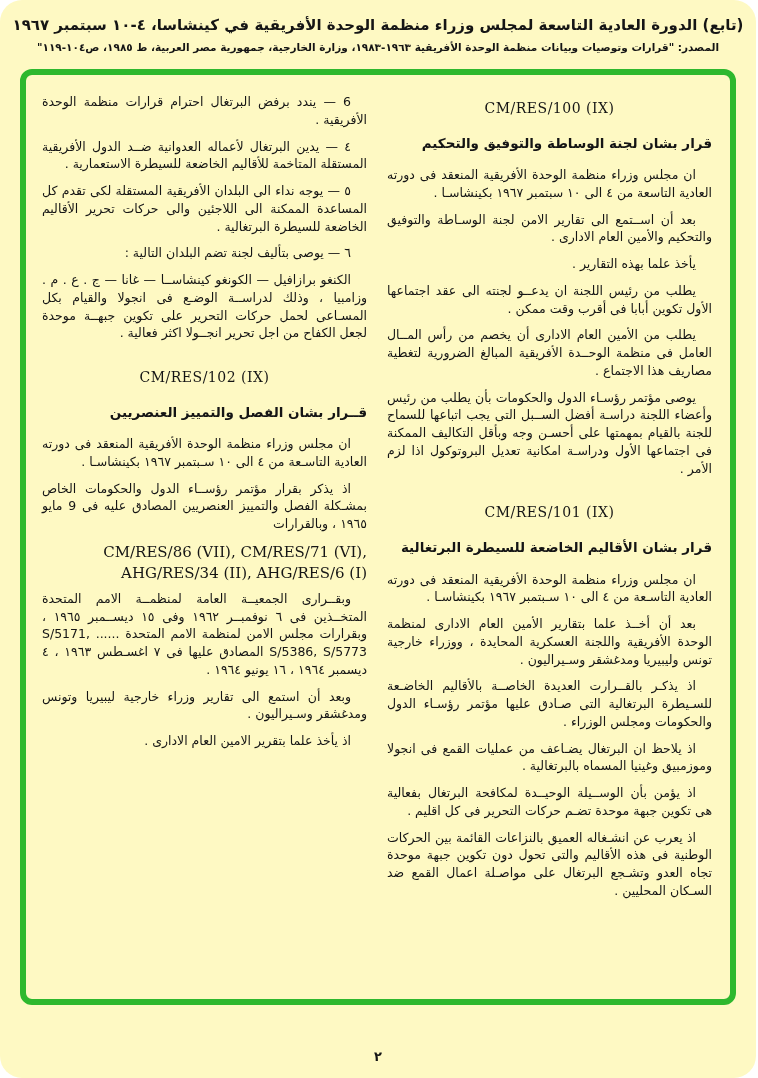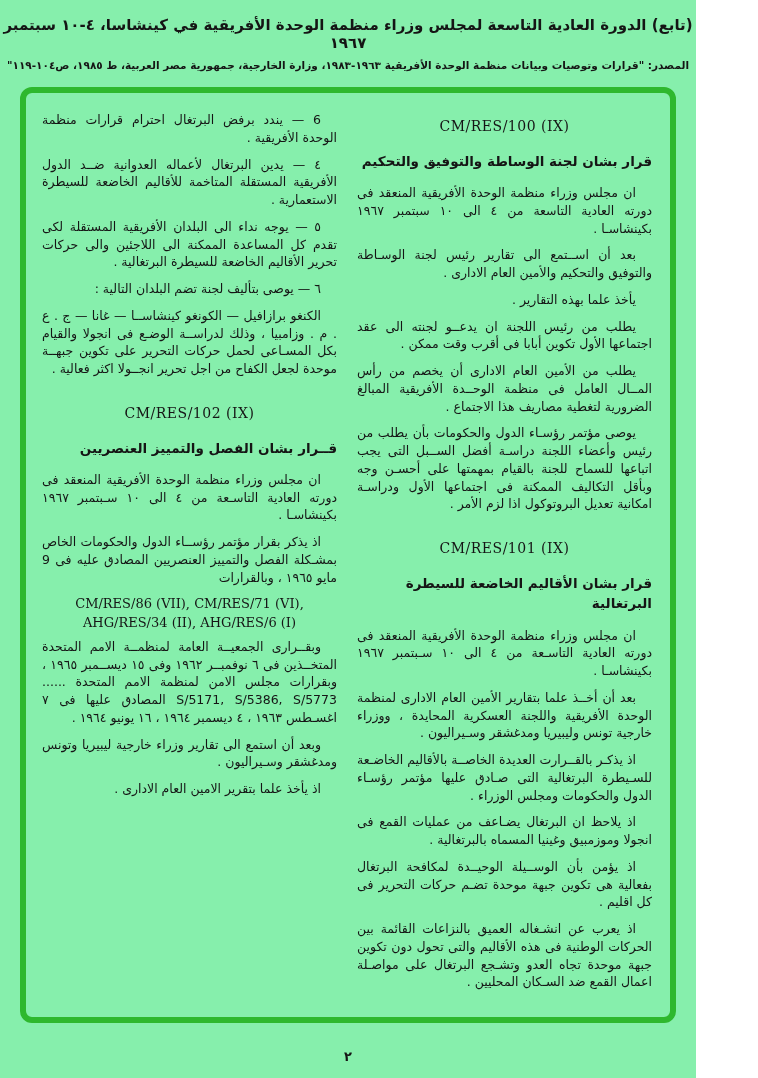--- a/index.html
+++ b/index.html
@@ -1,18 +1,18 @@
 <!DOCTYPE html>
 <html lang="ar"><head>
 <meta charset="utf-8">
 <style>
   html,body{margin:0;padding:0;background:#ffffff;}
   .page{
-    width:696px;height:1078px;background:#86efac;position:relative;overflow:hidden;
-    font-family:"DejaVu Sans",sans-serif;color:#151515;
+    width:756px;height:1078px;background:#fef9c3;position:relative;overflow:hidden;
+    font-family:"DejaVu Sans",sans-serif;color:#151515;border-radius:22px;
   }
   .page-header{padding-top:16px;text-align:center;direction:rtl;}
   .header-line1{font-size:15px;font-weight:bold;letter-spacing:0;}
   .header-line2{font-size:10.5px;font-weight:bold;margin-top:7px;}
   .frame{
     box-sizing:border-box;
     margin:16px 20px 0 20px;
     height:936px;
     border:6px solid #2eb82e;
     border-radius:12px;
@@ -23,22 +23,22 @@
   .col{flex:1;direction:rtl;font-size:12.5px;line-height:1.42;}
   .para{text-align:justify;text-indent:16px;margin:0 0 9px 0;}
   .res-code{
     direction:ltr;text-align:center;unicode-bidi:embed;
     font-family:"DejaVu Serif",serif;font-size:14px;
     margin:6px 0 14px 0;letter-spacing:.5px;
   }
   .res-code.spaced{margin-top:26px;}
   .res-title{font-weight:bold;font-size:13.5px;margin:0 0 13px 0;line-height:1.5;}
   .latin-refs{
-    direction:ltr;text-align:center;unicode-bidi:embed;text-indent:0;
-    font-family:"DejaVu Serif",serif;font-size:13px;margin:0 0 6px 0;line-height:1.4;
+    direction:ltr;text-align:right;unicode-bidi:embed;text-indent:0;
+    font-family:"DejaVu Serif",serif;font-size:15px;margin:0 0 6px 0;line-height:1.4;
   }
   .page-number{
     position:absolute;bottom:14px;left:0;right:0;
     text-align:center;font-size:13px;font-weight:bold;
   }
 </style>
 </head>
 <body>
 
 <div class="page">
@@ -48,21 +48,21 @@
     <div class="header-line2">المصدر: "قرارات وتوصيات وبيانات منظمة الوحدة الأفريقية ١٩٦٣-١٩٨٣، وزارة الخارجية، جمهورية مصر العربية، ط ١٩٨٥، ص١٠٤-١١٩"</div>
   </div>
 
   <div class="frame">
     <div class="columns">
 
       <div class="col">
         <div class="res-code">CM/RES/100 (IX)</div>
         <div class="res-title">قرار بشان لجنة الوساطة والتوفيق والتحكيم</div>
         <p class="para">ان مجلس وزراء منظمة الوحدة الأفريقية المنعقد فى دورته العادية التاسعة من ٤ الى ١٠ سبتمبر ١٩٦٧ بكينشاسـا .</p>
-        <p class="para">بعد أن اســتمع الى تقارير رئيس لجنة الوسـاطة والتوفيق والتحكيم والأمين العام الادارى .</p>
+        <p class="para">بعد أن اســتمع الى تقارير الامن لجنة الوسـاطة والتوفيق والتحكيم والأمين العام الادارى .</p>
         <p class="para">يأخذ علما بهذه التقارير .</p>
         <p class="para">يطلب من رئيس اللجنة ان يدعــو لجنته الى عقد اجتماعها الأول تكوين أبابا فى أقرب وقت ممكن .</p>
         <p class="para">يطلب من الأمين العام الادارى أن يخصم من رأس المــال العامل فى منظمة الوحــدة الأفريقية المبالغ الضرورية لتغطية مصاريف هذا الاجتماع .</p>
         <p class="para">يوصى مؤتمر رؤسـاء الدول والحكومات بأن يطلب من رئيس وأعضاء اللجنة دراسـة أفضل الســبل التى يجب اتباعها للسماح للجنة بالقيام بمهمتها على أحسـن وجه وبأقل التكاليف الممكنة فى اجتماعها الأول ودراسـة امكانية تعديل البروتوكول اذا لزم الأمر .</p>
 
         <div class="res-code spaced">CM/RES/101 (IX)</div>
         <div class="res-title">قرار بشان الأقاليم الخاضعة للسيطرة البرتغالية</div>
         <p class="para">ان مجلس وزراء منظمة الوحدة الأفريقية المنعقد فى دورته العادية التاسـعة من ٤ الى ١٠ سـبتمبر ١٩٦٧ بكينشاسـا .</p>
         <p class="para">بعد أن أخــذ علما بتقارير الأمين العام الادارى لمنظمة الوحدة الأفريقية واللجنة العسكرية المحايدة ، ووزراء خارجية تونس وليبيريا ومدغشقر وسـيراليون .</p>
         <p class="para">اذ يذكـر بالقــرارت العديدة الخاصــة بالأقاليم الخاضـعة للسـيطرة البرتغالية التى صـادق عليها مؤتمر رؤسـاء الدول والحكومات ومجلس الوزراء .</p>

